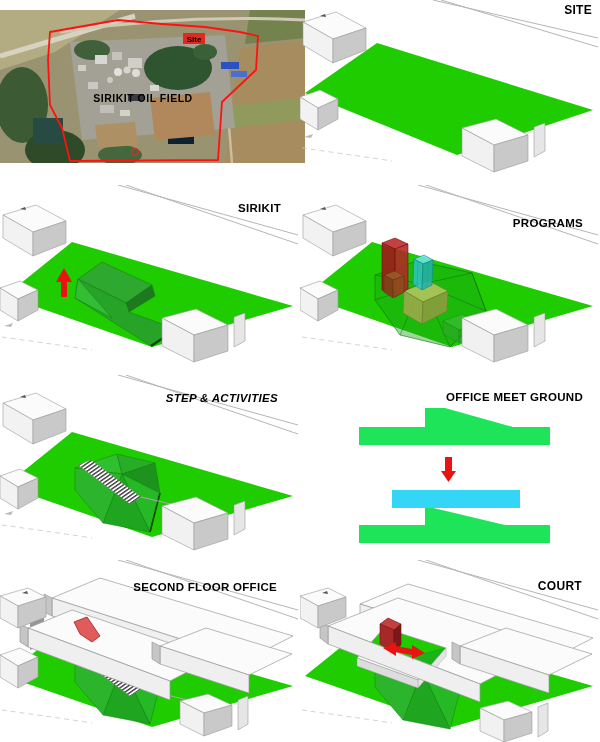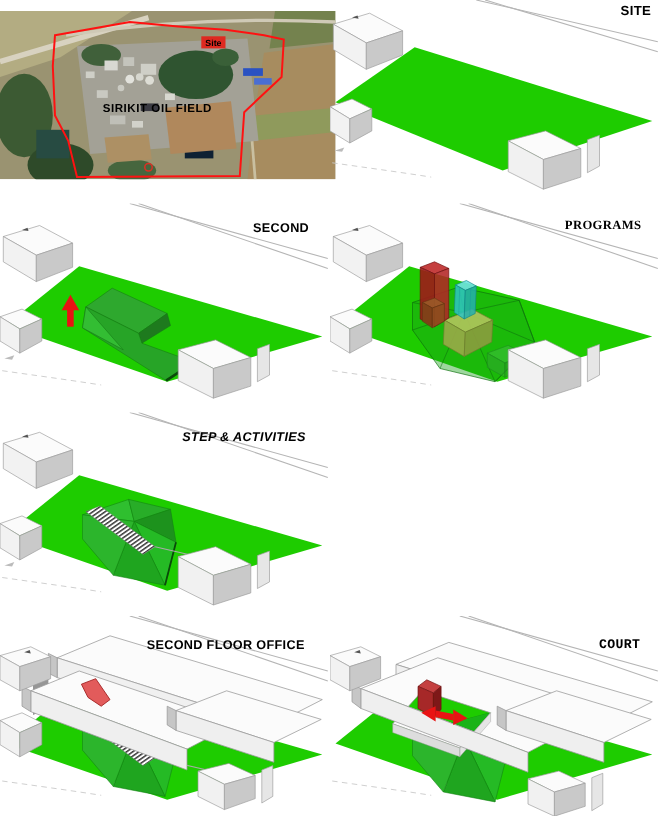--- a/index.html
+++ b/index.html
@@ -7,26 +7,26 @@
          font-family:"Liberation Sans",sans-serif;}
   .panel{position:absolute;}
   .panel svg{display:block;width:100%;height:100%;}
   .p-sat{left:0;top:10px;width:305px;height:153px;}
   .p-site{left:300px;top:0;width:300px;height:185px;}
   .p-ground{left:0;top:185px;width:300px;height:190px;}
   .p-programs{left:300px;top:185px;width:300px;height:190px;}
   .p-step{left:0;top:375px;width:300px;height:185px;}
   .p-omg{left:300px;top:375px;width:300px;height:185px;}
   .p-sfo{left:0;top:560px;width:300px;height:182px;text-align:center;}
-  .p-court{left:300px;top:560px;width:300px;height:182px;font-family:Liberation Mono, monospace;}
+  .p-court{left:300px;top:560px;width:300px;height:182px;}
   .panel-label{position:absolute;font-weight:bold;font-size:11.5px;color:#000;
                letter-spacing:.3px;white-space:nowrap;}
   .lbl-site{right:8px;top:3px;font-size:12px;}
   .lbl-ground{right:19px;top:17px;}
-  .lbl-programs{right:17px;top:14px;font-family:Liberation Serif, serif;}
+  .lbl-programs{right:17px;top:32px;}
   .lbl-step{right:22px;top:17px;font-style:italic;}
   .lbl-omg{right:17px;top:16px;}
   .lbl-sfo{right:23px;top:21px;}
   .lbl-court{right:18px;top:19px;font-size:12px;}
 </style>
 </head>
 <body>
 
 <div id="sheet">
 
@@ -141,21 +141,21 @@
         <polygon points="0,103 18,114 18,136 0,125" fill="#F2F2F2"></polygon>
         <polygon points="18,114 38,105 38,125 18,136" fill="#C9C9C9"></polygon>
       </g>
       <g stroke="#9A9A9A" stroke-width=".6">
         <polygon points="162,133 196,124 228,140 194,150" fill="#FBFBFB"></polygon>
         <polygon points="162,133 194,150 194,177 162,161" fill="#F1F1F1"></polygon>
         <polygon points="194,150 228,140 228,166 194,177" fill="#C9C9C9"></polygon>
       </g>
       <polygon points="234,132 245,128 245,156 234,162" fill="#E6E6E6" stroke="#9A9A9A" stroke-width=".6"></polygon>
     </svg>
-    <div class="panel-label lbl-ground">SECOND</div>
+    <div class="panel-label lbl-ground">SIRIKIT</div>
   </div>
 
   <div class="panel p-programs">
     <svg viewBox="0 0 300 190">
       <g stroke="#B5B5B5" stroke-width="1">
         <path d="M118,0 L298,50" fill="none"></path>
           <path d="M126,0 L298,59" fill="none"></path>
       </g>
       <path d="M2,152 C30,156 60,160 92,165" stroke="#C8C8C8" stroke-width=".8" stroke-dasharray="5,4" fill="none"></path>
       <polygon points="72,57 293,121 152,162 5,111" fill="#1ECC00"></polygon>
@@ -250,20 +250,32 @@
       <g stroke="#9A9A9A" stroke-width=".6">
         <polygon points="162,131 196,122 228,138 194,148" fill="#FBFBFB"></polygon>
         <polygon points="162,131 194,148 194,175 162,159" fill="#F1F1F1"></polygon>
         <polygon points="194,148 228,138 228,164 194,175" fill="#C9C9C9"></polygon>
       </g>
       <polygon points="234,130 245,126 245,154 234,160" fill="#E6E6E6" stroke="#9A9A9A" stroke-width=".6"></polygon>
     </svg>
     <div class="panel-label lbl-step">STEP &amp; ACTIVITIES</div>
   </div>
 
+  <div class="panel p-omg">
+    <svg viewBox="0 0 300 185">
+      <polygon points="59,52 125,52 125,33 145,33 213,52 250,52 250,70 59,70" fill="#1EE45A"></polygon>
+      <g fill="#E81313">
+        <rect x="145" y="82" width="7" height="15"></rect>
+        <polygon points="141,96 156,96 148.5,107"></polygon>
+      </g>
+      <polygon points="59,150 125,150 125,131 205,150 250,150 250,168 59,168" fill="#1EE45A"></polygon>
+      <rect x="92" y="115" width="128" height="18" fill="#35D5F5"></rect>
+    </svg>
+    <div class="panel-label lbl-omg">OFFICE MEET GROUND</div>
+  </div>
 
   <div class="panel p-sfo">
     <svg viewBox="0 0 300 182">
       <defs>
         <pattern id="stairsB" width="3.2" height="3.2" patternUnits="userSpaceOnUse" patternTransform="rotate(55)">
           <rect width="3.2" height="3.2" fill="#FFFFFF"></rect>
             <rect width="1.4" height="3.2" fill="#3A3A3A"></rect>
         </pattern>
       </defs>
       <g stroke="#B5B5B5" stroke-width="1">

